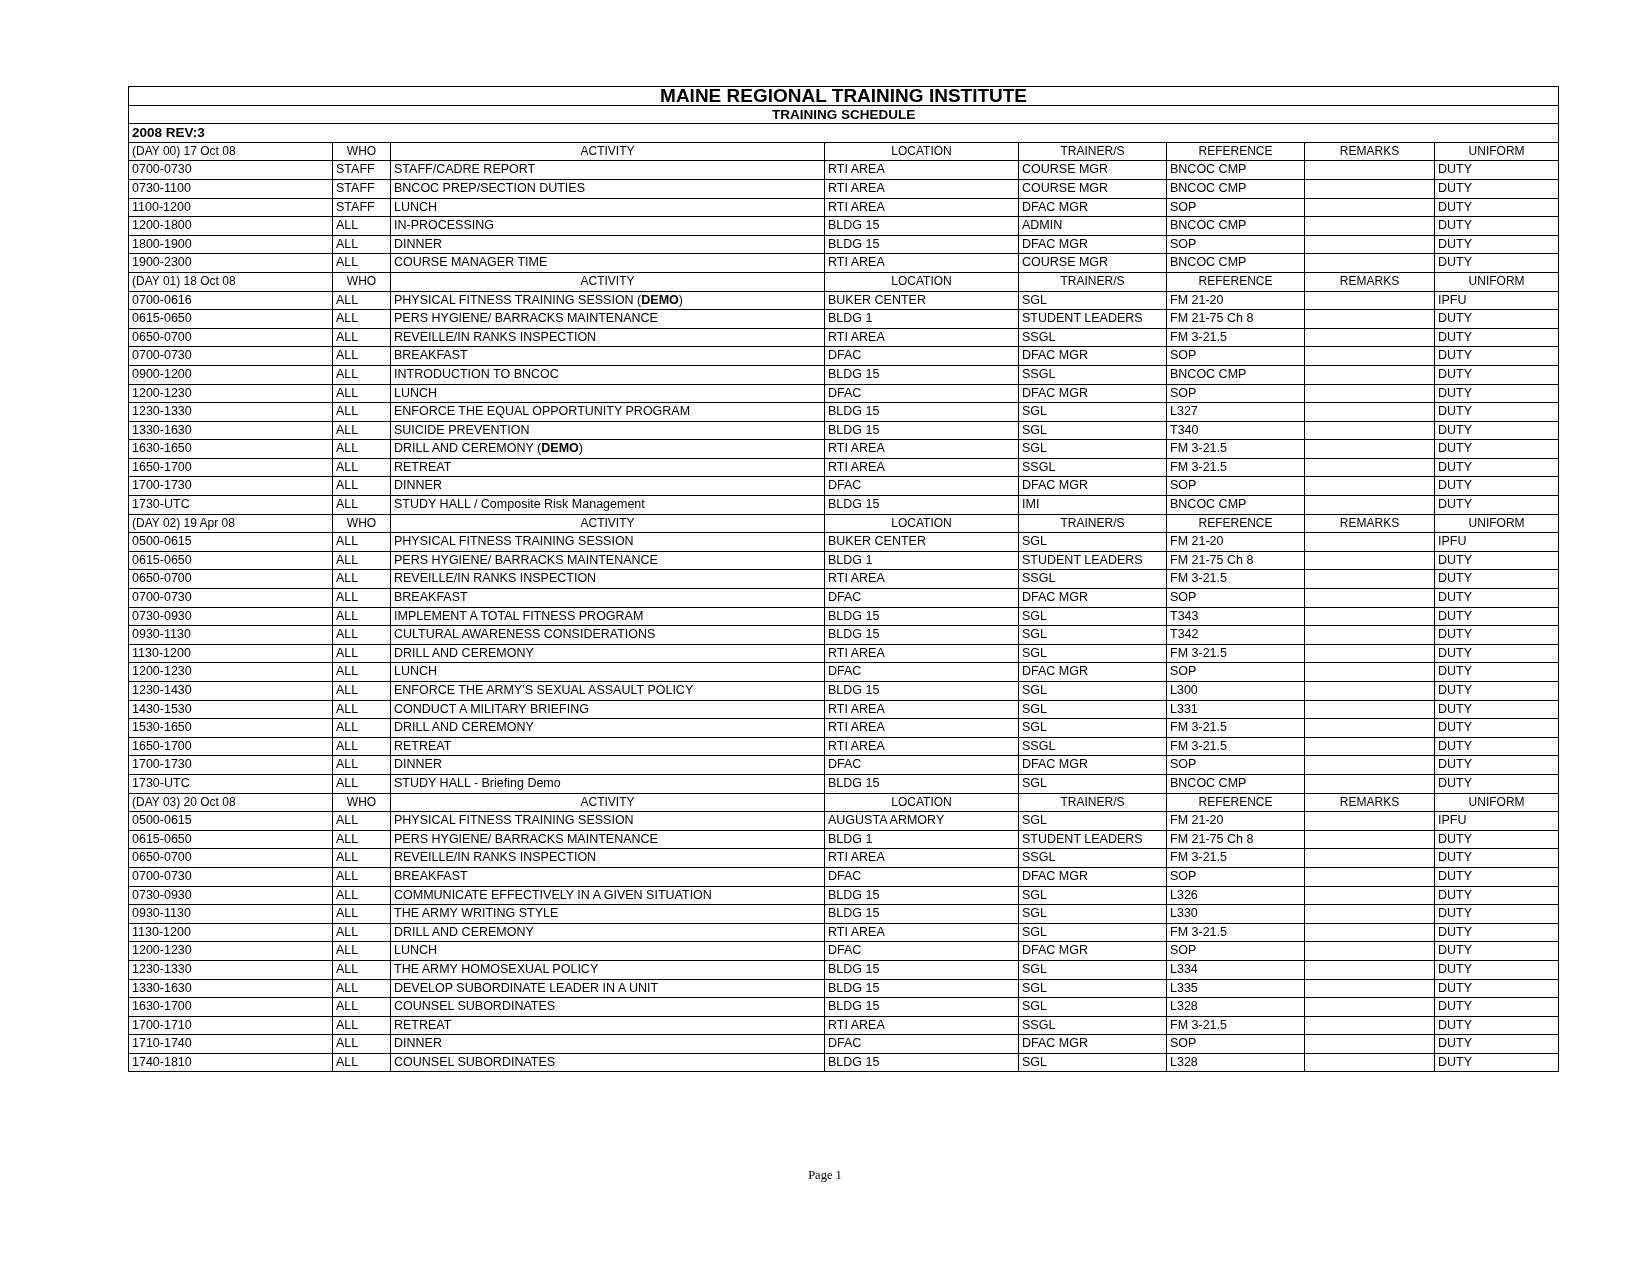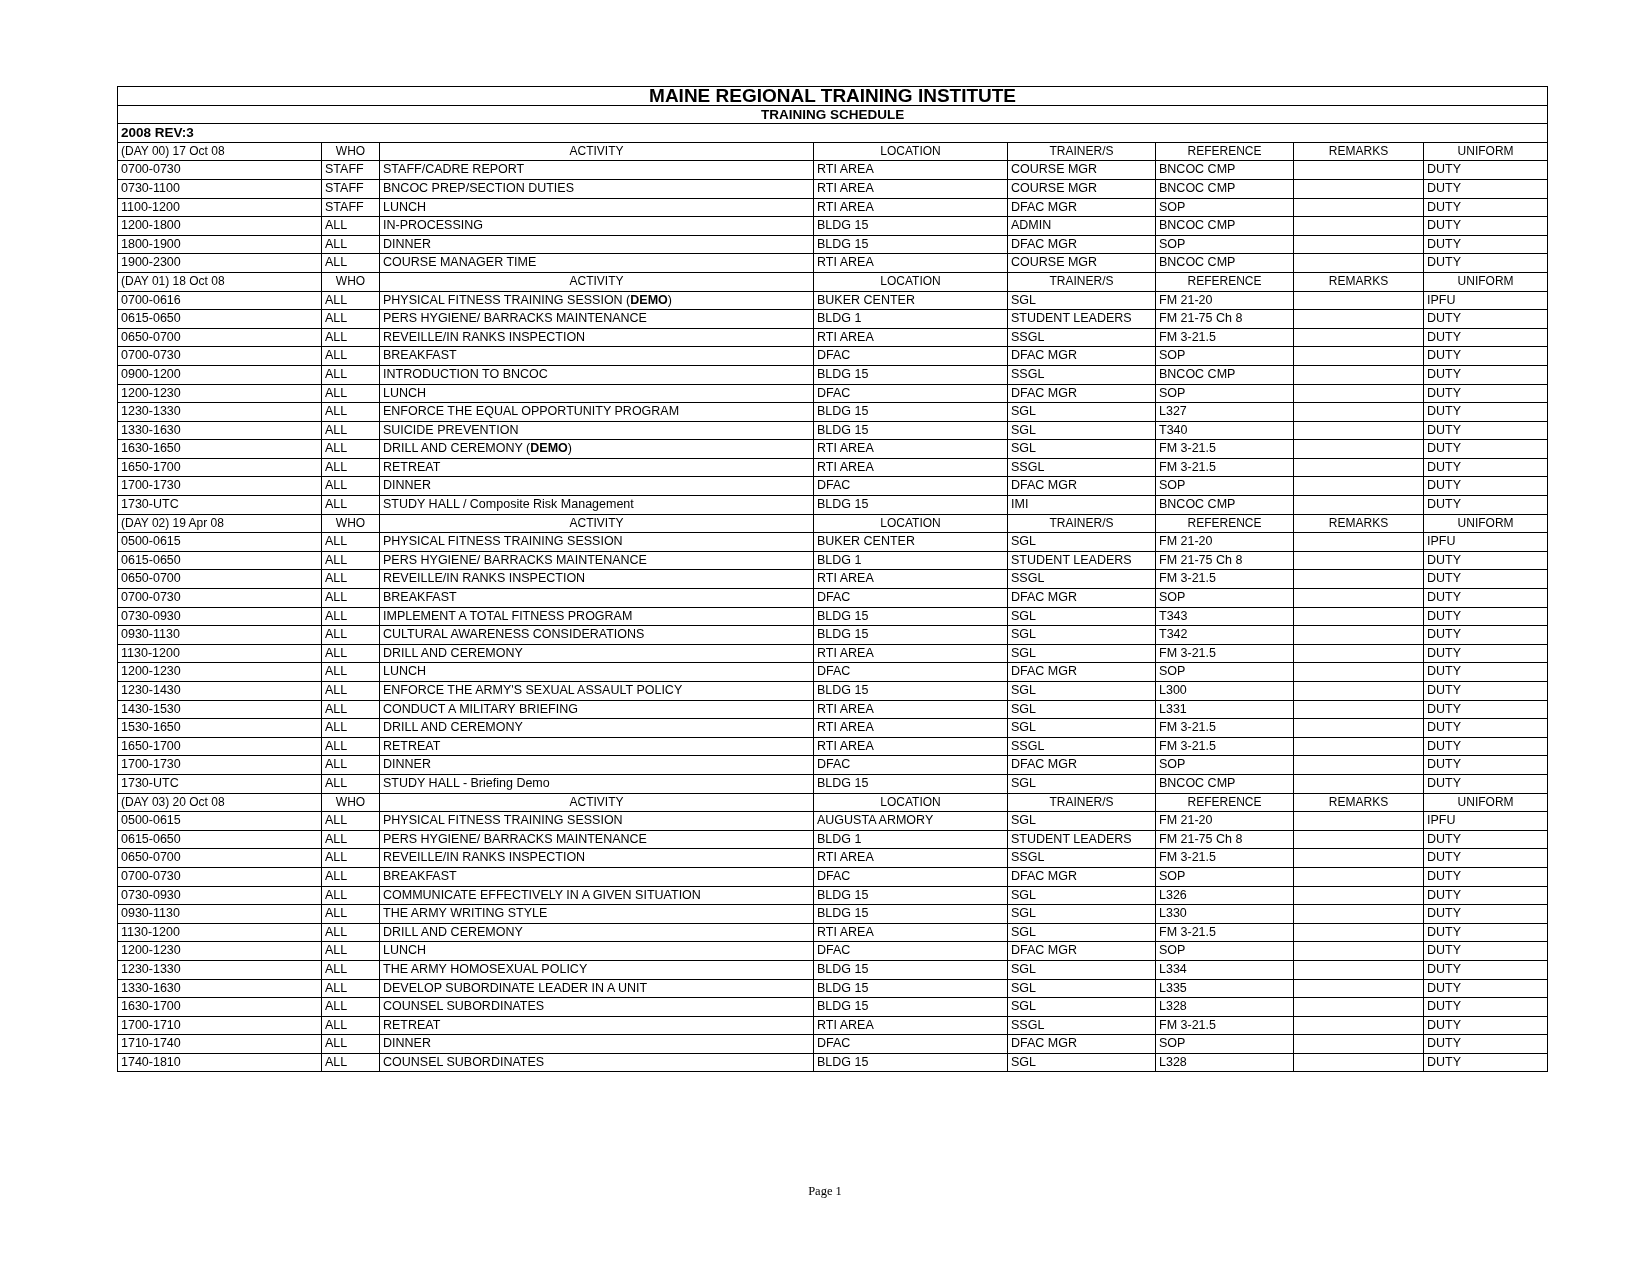--- a/index.html
+++ b/index.html
@@ -9,21 +9,21 @@
   }
   body {
     width: 1650px;
     height: 1275px;
     font-family: "Liberation Sans", sans-serif;
     color: #000000;
     position: relative;
   }
   #sheet {
     position: absolute;
-    left: 117px;
+    left: 128px;
     top: 86px;
     width: 1430px;
   }
   table.doc {
     border-collapse: collapse;
     table-layout: fixed;
     width: 1430px;
     font-size: 12.5px;
   }
   table.doc td {
@@ -68,21 +68,20 @@
   .c-left { text-align: left; }
   .bold { font-weight: bold; }
   .footer {
     position: absolute;
     left: 0;
     top: 1168px;
     width: 1650px;
     text-align: center;
     font-size: 12.5px;
     font-family: "Liberation Serif", serif;
-    margin-top: 16px;
   }
 </style>
 </head>
 <body>
 
 <div id="sheet">
   <table class="doc">
     <colgroup>
       <col style="width:204px">
       <col style="width:58px">

